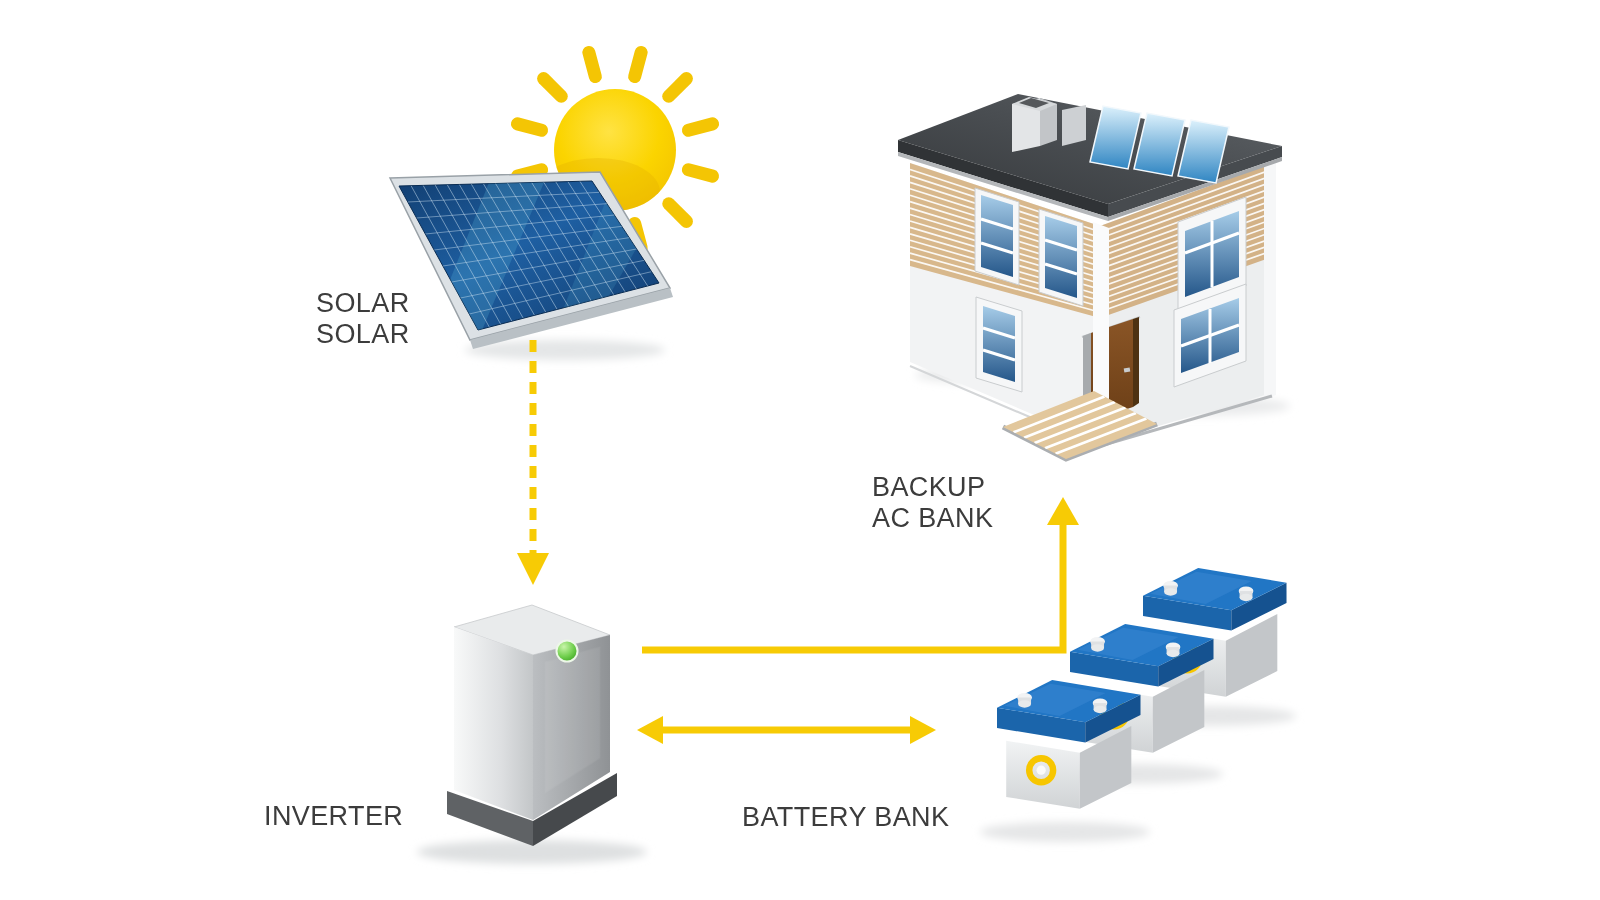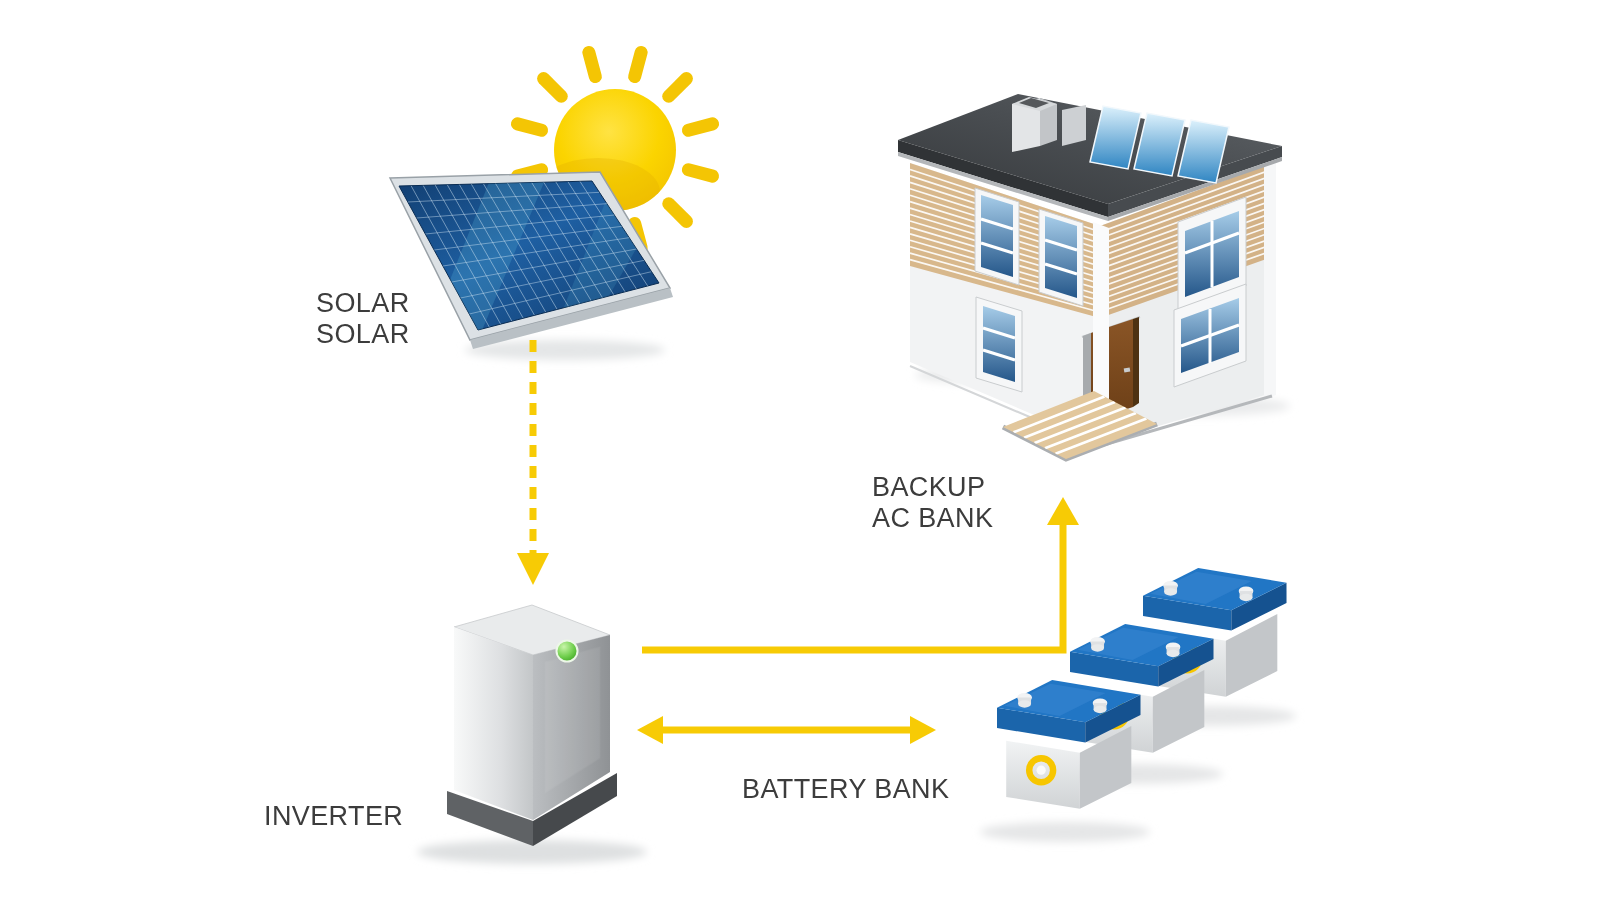--- a/index.html
+++ b/index.html
@@ -327,17 +327,17 @@
 
 <div class="label" style="left:872px;top:472px;">
   <span>BACKUP</span>
   <span>AC BANK</span>
 </div>
 
 <div class="label" style="left:264px;top:801px;">
   <span>INVERTER</span>
 </div>
 
-<div class="label" style="left:742px;top:774px;">
+<div class="label" style="left:742px;top:802px;">
   <span>BATTERY BANK</span>
 </div>
 
 </div>
 
 </body></html>

